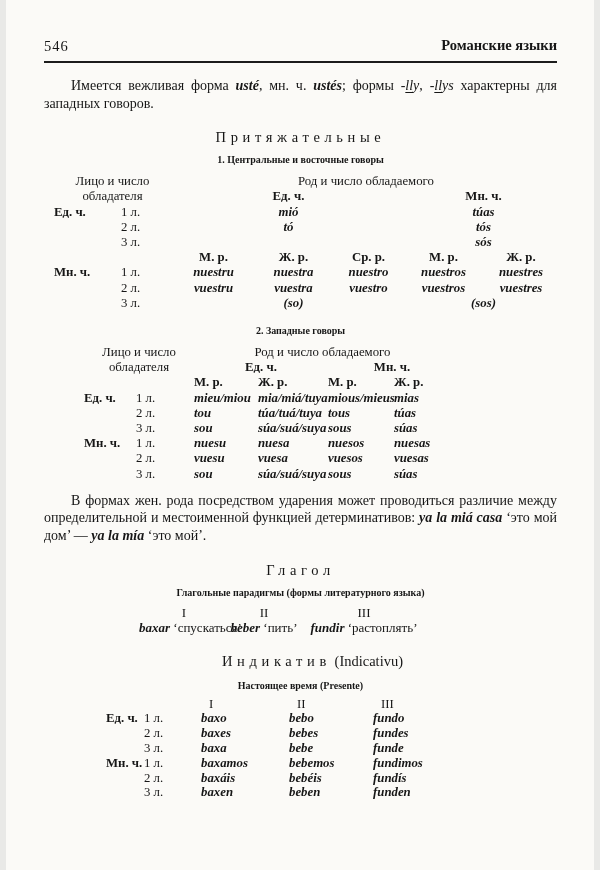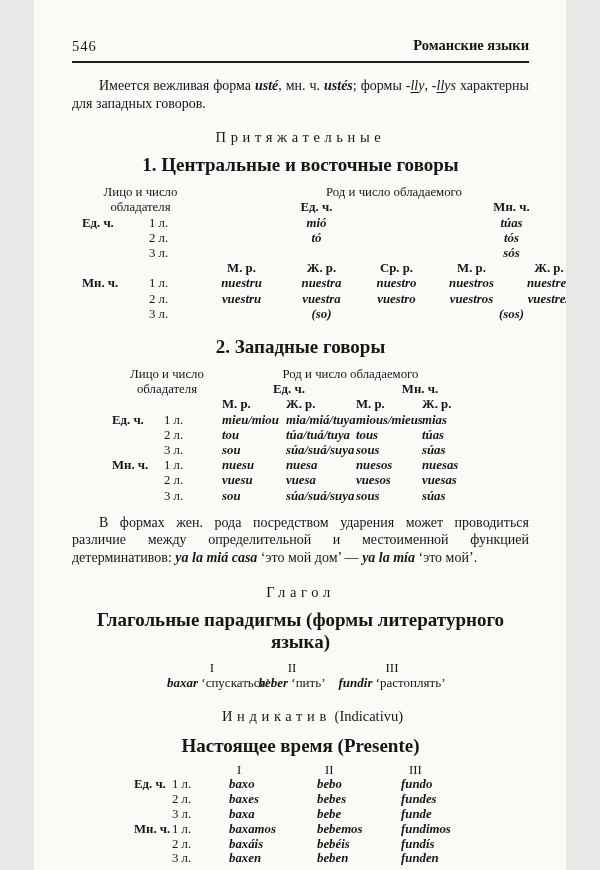--- a/index.html
+++ b/index.html
@@ -1,18 +1,18 @@
 <!DOCTYPE html>
 <html lang="ru"><head>
 <meta charset="utf-8">
 <style>
   html,body { margin:0; padding:0; background:#e9e9e7; }
   .page {
     position:relative;
-    width:532px; height:870px;
+    width:588px; height:870px;
     margin:0 auto;
     background:#fbfaf7;
     color:#161616;
     font-family:"Liberation Serif","DejaVu Serif",serif;
     box-sizing:border-box;
     padding:38px 37px 0 38px;
     overflow:hidden;
   }
   
   .hdr { position:relative; border-bottom:2.5px solid #1c1c1c; padding-bottom:8px; }
@@ -24,21 +24,21 @@
   .p1 { margin-top:14px; }
   .p2 { margin-top:8px; }
 
   .bi  { font-weight:bold; font-style:italic; }
   .it  { font-style:italic; }
   .ul  { text-decoration:underline; text-underline-offset:2px; }
   .frm { font-style:italic; font-weight:600; }   
 
   h2,h3 { margin:0; font-weight:normal; }
   .spaced { text-align:center; font-size:14.5px; letter-spacing:0.32em; margin-top:17px; }
-  .tbl-title { text-align:center; font-weight:bold; font-size:19px; margin-top:8px; }
+  .tbl-title { text-align:center; font-weight:bold; font-size:10px; margin-top:8px; }
   .mt-west { margin-top:14px; }
   .mt-par  { margin-top:10px; }
   .ind-h { letter-spacing:0; }
   .sp-run { letter-spacing:0.32em;margin-left:24px; }
 
   .grid { display:grid; font-size:12.8px; line-height:15.2px; }
   .grid > div { white-space:nowrap; }
   .ctr { text-align:center; }
   .b   { font-weight:bold; }
   .pl8 { padding-left:8px; }

